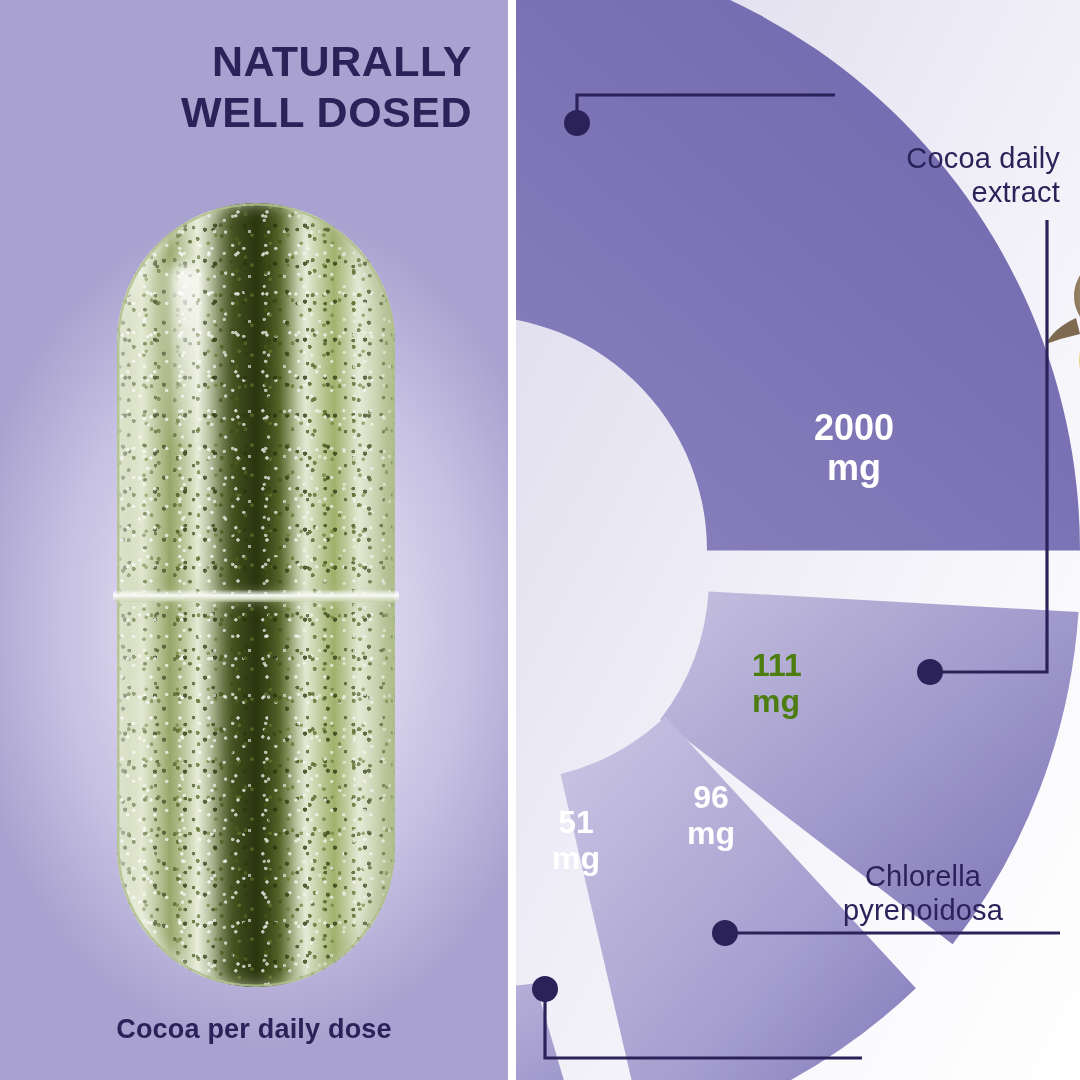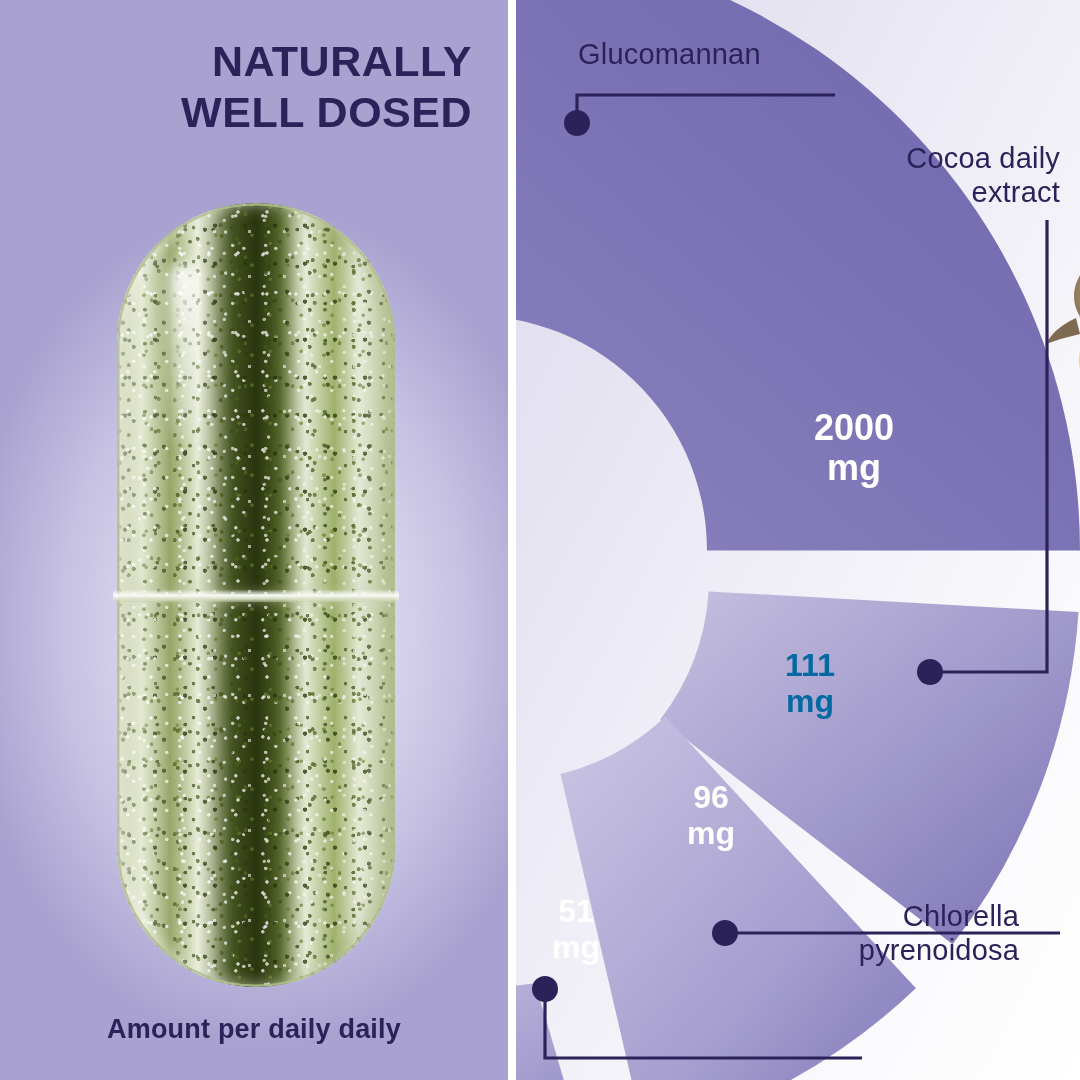--- a/index.html
+++ b/index.html
@@ -109,21 +109,21 @@
     position:absolute;left:516px;top:0;width:564px;height:1080px;
     background:linear-gradient(118deg,#dcd9ec 0%,#e7e4f2 26%,#f2f1f8 55%,#fafaFD 78%,#ffffff 100%);
     overflow:hidden;
   }
   #donut{position:absolute;left:-666px;top:-58px;width:1230px;height:1230px;}
 
   
   .label{position:absolute;color:#2b2259;font-size:29px;line-height:1.16;letter-spacing:.2px;white-space:pre-line;}
   #lbl-glucomannan{left:578px;top:38px;}
   #lbl-cocoa{left:760px;top:142px;width:300px;text-align:right;}
-  #lbl-chlorella{left:719px;top:860px;width:300px;text-align:right;margin-top:40px;}
+  #lbl-chlorella{left:773px;top:860px;width:300px;text-align:center;}
   #lbl-ginseng{left:625px;top:1012px;}
 
   #leaders{position:absolute;left:0;top:0;width:1080px;height:1080px;pointer-events:none;}
 
   
   #botanical{position:absolute;left:524px;top:168px;width:290px;height:250px;}
 </style>
 </head>
 <body>
 
@@ -153,21 +153,21 @@
           <div class="cap-dark"></div>
           <div class="cap-speckle"></div>
         </div>
         <div class="cap-shell"></div>
 
       </div>
 
       <div id="cap-joint"></div>
     </div>
 
-    <div id="left-caption">Amount per daily daily</div>
+    <div id="left-caption">Cocoa per daily dose</div>
   </div>
 
   <div id="divider"></div>
 
   <div id="right-panel">
 
     <svg id="donut" viewBox="0 0 1230 1230">
       <defs>
         <linearGradient id="gdark" x1="0%" y1="100%" x2="100%" y2="0%">
           <stop offset="0%" stop-color="#8d86bf"></stop>
@@ -253,41 +253,40 @@
           <ellipse cx="268" cy="118" rx="23" ry="11" fill="url(#leafg)" transform="rotate(-20 268 118)"></ellipse>
           <ellipse cx="196" cy="112" rx="22" ry="10" fill="#6cc437" transform="rotate(-10 196 112)"></ellipse>
           <ellipse cx="232" cy="102" rx="21" ry="10" fill="#79cf42" transform="rotate(-16 232 102)"></ellipse>
         </g>
       </svg>
     </div>
   </div>
 
   <div style="position:absolute;left:784px;top:408px;width:140px;text-align:center;color:#fff;font-size:36px;font-weight:700;line-height:1.12;white-space:pre-line;">2000
 mg</div>
-  <div style="position:absolute;left:752px;top:648px;width:116px;text-align:center;color:#0369a1;font-size:32px;font-weight:700;line-height:1.12;white-space:pre-line;">111
+  <div style="position:absolute;left:752px;top:648px;width:116px;text-align:left;color:#4d7c0f;font-size:32px;font-weight:700;line-height:1.12;white-space:pre-line;">111
 mg</div>
   <div style="position:absolute;left:655px;top:780px;width:112px;text-align:center;color:#fff;font-size:32px;font-weight:700;line-height:1.12;white-space:pre-line;">96
 mg</div>
-  <div style="position:absolute;left:522px;top:894px;width:108px;text-align:center;color:#fff;font-size:32px;font-weight:700;line-height:1.12;white-space:pre-line;">51
+  <div style="position:absolute;left:522px;top:805px;width:108px;text-align:center;color:#fff;font-size:32px;font-weight:700;line-height:1.12;white-space:pre-line;">51
 mg</div>
 
   <svg id="leaders" viewBox="0 0 1080 1080">
     <g stroke="#2b2259" stroke-width="3.2" fill="none">
       <path d="M835 95 L577 95 L577 120"></path>
       <path d="M1047 220 L1047 672 L933 672"></path>
       <path d="M1060 933 L728 933"></path>
       <path d="M545 992 L545 1058 L862 1058"></path>
     </g>
     <g fill="#2b2259">
       <circle cx="577" cy="123" r="13"></circle>
       <circle cx="930" cy="672" r="13"></circle>
       <circle cx="725" cy="933" r="13"></circle>
       <circle cx="545" cy="989" r="13"></circle>
     </g>
   </svg>
 
-  <div class="label" id="lbl-glucomannan">Glucomannan</div>
   <div class="label" id="lbl-cocoa">Cocoa daily
 extract</div>
   <div class="label" id="lbl-chlorella">Chlorella
 pyrenoidosa</div>
 
 </div>
 
 </body></html>

